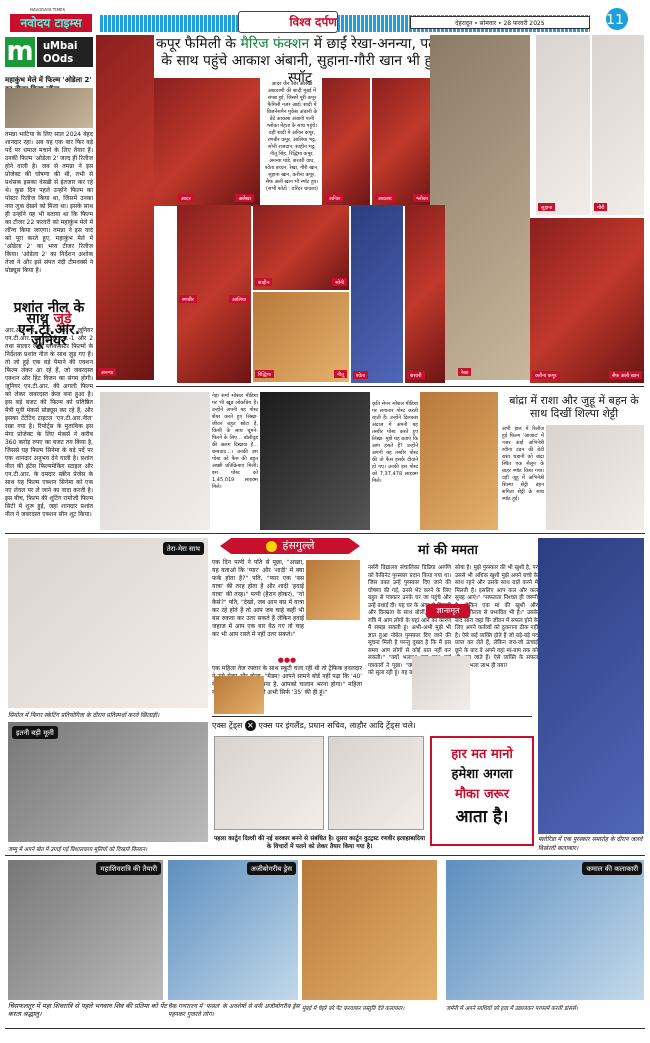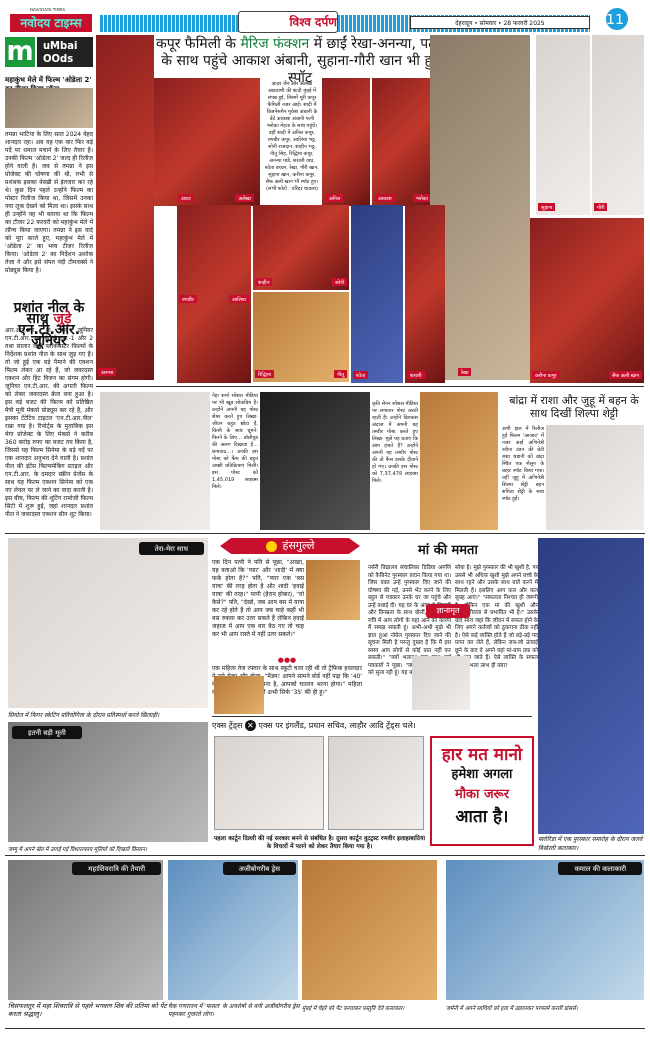--- a/index.html
+++ b/index.html
@@ -17,21 +17,21 @@
 .photo.light{background:linear-gradient(135deg,#d9d3cf,#f2ede8)}
 .photo.dark{background:linear-gradient(135deg,#1c1c1c,#555)}
 .photo.sand{background:linear-gradient(135deg,#8b7a66,#c8b79b)}
 .photo.warm{background:linear-gradient(135deg,#b8793a,#e5b16c)}
 .photo.sky{background:linear-gradient(135deg,#5e8fbf,#c2d9ea)}
 .label{position:absolute;background:#c8102e;color:#fff;font-size:5px;padding:1px 3px;line-height:6px}
 .body-text{font-size:6px;line-height:8px;text-align:justify;color:#111}
 .headline{font-size:14px;line-height:17px;text-align:center}
 .headline .red{color:#15803d}
 .caption{font-size:7px;line-height:9px;font-style:italic;color:#111}
-.boxtag{position:absolute;background:#111;color:#fff;font-size:7px;padding:2px 16px;border-radius:3px}
+.boxtag{position:absolute;background:#111;color:#fff;font-size:7px;padding:2px 4px;border-radius:3px}
 .rule{background:#333;height:1px}
 </style>
 </head>
 <body>
 
 <div class="abs tiny" style="left:30px;top:7px">NAVODAYA TIMES</div>
 <div class="abs masthead">नवोदय टाइम्स</div>
 <div class="abs stripe"></div>
 <div class="abs stripe" style="left:325px;width:265px"></div>
 <div class="abs section-tag">विश्व दर्पण</div>
@@ -144,21 +144,21 @@
   <span>एक्स ट्रेंड्स</span>
   <span style="display:inline-block;width:11px;height:11px;border-radius:50%;background:#111;color:#fff;font-size:8px;line-height:11px;text-align:center;vertical-align:middle">✕</span>
   <span>एक्स पर इंगलैंड, प्रधान सचिव, लाहौर आदि ट्रेंड्स चले।</span>
 </div>
 
 <div class="abs photo light" style="left:214px;top:736px;width:110px;height:94px;border:1px solid #999"></div>
 <div class="abs photo light" style="left:328px;top:736px;width:96px;height:94px;border:1px solid #999"></div>
 <div class="abs caption" style="left:212px;top:834px;width:215px;font-size:6px;line-height:8px;font-style:normal;text-align:center;font-weight:bold">पहला कार्टून दिल्ली की नई सरकार बनने से संबंधित है। दूसरा कार्टून वुटट्रस्ट रणवीर इलाहाबादिया के विचारों में पलने को लेकर तैयार किया गया है।</div>
 
 <div class="abs" style="left:430px;top:736px;width:104px;height:110px;border:2px solid #c8102e;text-align:center;padding-top:6px">
-  <div style="color:#c8102e;font-size:17px;line-height:20px;font-weight:bold">हार मत मानो</div>
+  <div style="color:#c8102e;font-size:13px;line-height:20px;font-weight:bold">हार मत मानो</div>
   <div style="color:#111;font-size:13px;line-height:20px;font-weight:bold">हमेशा अगला</div>
   <div style="color:#c8102e;font-size:13px;line-height:20px;font-weight:bold">मौका जरूर</div>
   <div style="color:#111;font-size:17px;line-height:24px;font-weight:bold">आता है।</div>
 </div>
 
 <div class="abs photo blue" style="left:538px;top:538px;width:106px;height:296px"></div>
 <div class="abs caption" style="left:538px;top:834px;width:106px;font-size:6px">फ्लोरिडा में एक पुरस्कार समारोह के दौरान जलवे बिखेरती कलाकार।</div>
 
 <div class="abs rule" style="left:5px;top:855px;width:640px"></div>
 <div class="abs photo gray" style="left:8px;top:860px;width:155px;height:140px">

